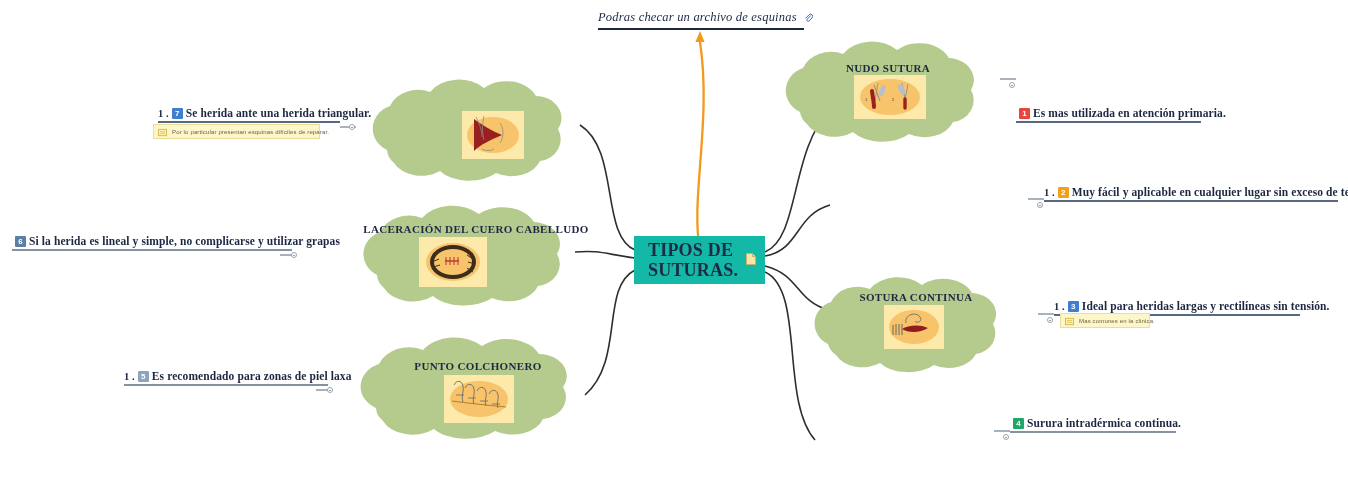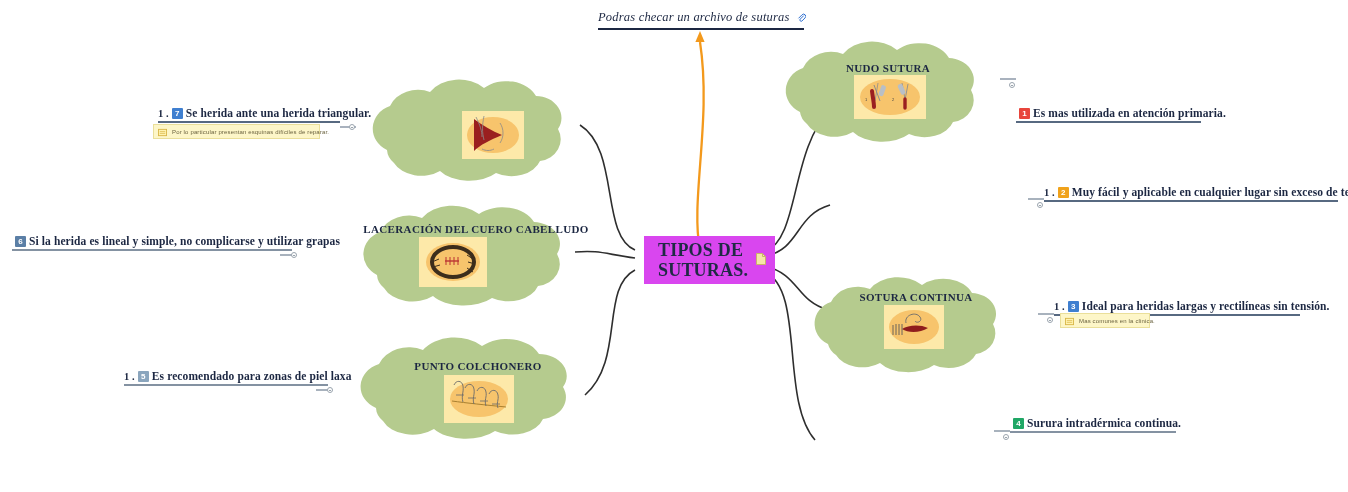--- a/index.html
+++ b/index.html
@@ -24,27 +24,26 @@
     left: 0;
     top: 0;
     width: 1348px;
     height: 492px;
     pointer-events: none;
   }
 
   
   .root-node {
     position: absolute;
-    background: #d946ef;
+    background: #14b8a6;
     display: flex;
     align-items: center;
     justify-content: flex-start;
     padding: 0 10px 0 14px;
     box-sizing: border-box;
-    margin-left: 10px;
   }
   .root-label {
     color: #1f2a44;
     font-family: "Liberation Serif", serif;
     font-weight: bold;
     font-size: 18px;
     line-height: 1.12;
     letter-spacing: .2px;
     white-space: pre-line;
   }
@@ -220,21 +219,21 @@
     <span class="doc-icon">
       <svg width="10" height="12" viewBox="0 0 10 12">
         <path d="M0.5 0.5 h6 l3 3 v8 h-9 z" fill="#f6e6a8" stroke="#c9b36a" stroke-width="1"></path>
         <path d="M6.5 0.5 v3 h3" fill="none" stroke="#c9b36a" stroke-width="1"></path>
       </svg>
     </span>
   </div>
 
   <div class="top-link" style="left:598px; top:10px; width:206px;">
     <span class="top-link-text">
-      <span>Podras checar un archivo de suturas</span>
+      <span>Podras checar un archivo de esquinas</span>
       <span style="margin-left:4px;">
         <svg width="9" height="9" viewBox="0 0 10 10" style="vertical-align:-1px;">
           <path d="M7.2 3.2 L3.6 6.8 a1.4 1.4 0 0 0 2 2 L9 5.4 a2.4 2.4 0 0 0-3.4-3.4 L2 5.6" fill="none" stroke="#2f6fd0" stroke-width="1.1" stroke-linecap="round"></path>
         </svg>
       </span>
     </span>
     <span class="top-link-rule"></span>
   </div>
 
   <div class="cloud" style="left:762px; top:46px; width:252px; height:100px;">

